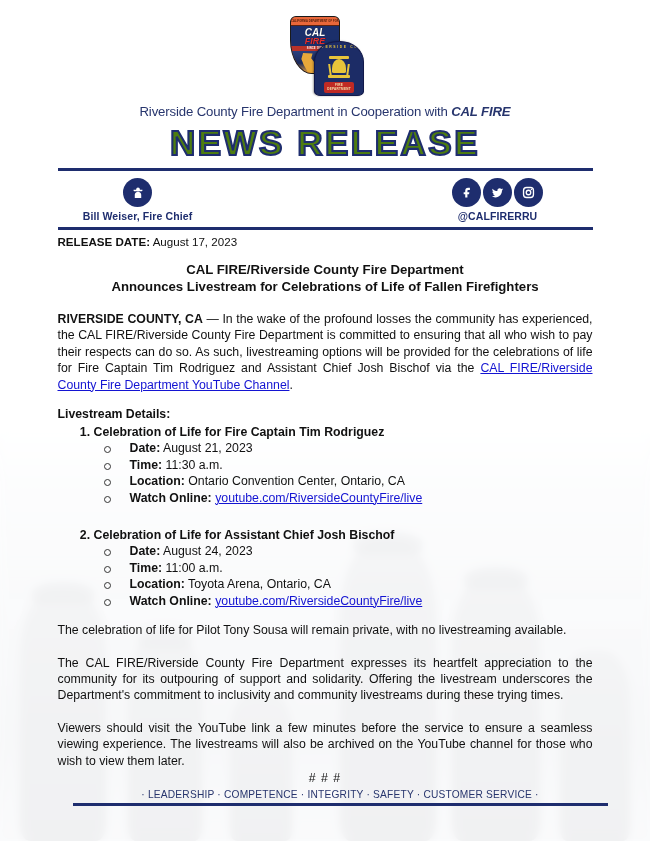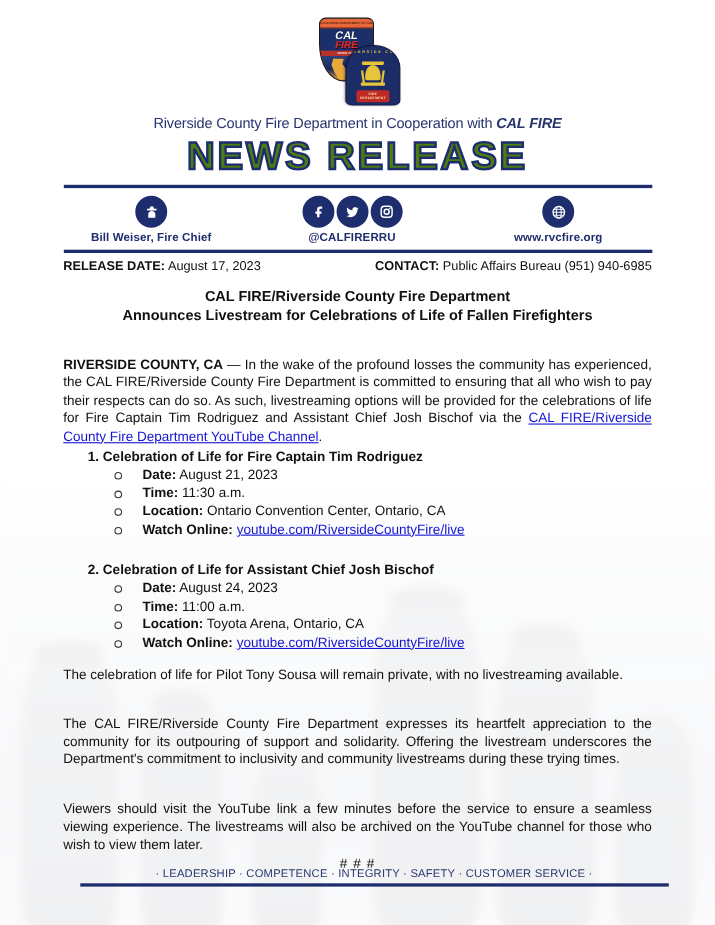--- a/index.html
+++ b/index.html
@@ -282,21 +282,21 @@
     font-size: 13.2px;
     font-weight: bold;
     line-height: 16.5px;
     margin-top: 13px;
   }
 
   .para {
     font-size: 12.3px;
     line-height: 16.4px;
     text-align: justify;
-    margin-top: 28px;
+    margin-top: 16px;
   }
   .para.tight { margin-top: 13px; }
   .para b { font-weight: bold; }
 
   a.lnk {
     color: #1414d2;
     text-decoration: underline;
   }
 
   .sec-title {
@@ -457,56 +457,40 @@
           <svg width="17" height="17" viewBox="0 0 24 24" aria-hidden="true">
             <rect x="5" y="5" width="14" height="14" rx="4.2" fill="none" stroke="#ffffff" stroke-width="1.9"></rect>
             <circle cx="12" cy="12" r="3.2" fill="none" stroke="#ffffff" stroke-width="1.9"></circle>
             <circle cx="16.1" cy="7.9" r="1.05" fill="#ffffff"></circle>
           </svg>
         </span>
       </div>
       <div class="social-label">@CALFIRERRU</div>
     </div>
 
-    <div class="social-col right">
-      <div class="icon-row">
-        <span class="circ">
-          <svg width="18" height="18" viewBox="0 0 24 24" aria-hidden="true">
-            <circle cx="12" cy="12" r="7" fill="none" stroke="#ffffff" stroke-width="1.6"></circle>
-            <ellipse cx="12" cy="12" rx="3" ry="7" fill="none" stroke="#ffffff" stroke-width="1.3"></ellipse>
-            <line x1="5" y1="12" x2="19" y2="12" stroke="#ffffff" stroke-width="1.3"></line>
-            <line x1="5.9" y1="8.4" x2="18.1" y2="8.4" stroke="#ffffff" stroke-width="1.1"></line>
-            <line x1="5.9" y1="15.6" x2="18.1" y2="15.6" stroke="#ffffff" stroke-width="1.1"></line>
-          </svg>
-        </span>
-      </div>
-      <div class="social-label">www.rvcfire.org</div>
-    </div>
   </div>
 
   <div class="hr-social"></div>
 
   <div id="body">
 
     <div class="meta-row">
       <div>
         <b>RELEASE DATE:</b><span> August 17, 2023</span>
       </div>
-      <div>
-        <b>CONTACT:</b><span> Public Affairs Bureau (951) 940-6985</span>
-      </div>
     </div>
 
     <div class="headline">
       <div>CAL FIRE/Riverside County Fire Department</div>
       <div>Announces Livestream for Celebrations of Life of Fallen Firefighters</div>
     </div>
 
     <div class="para"><b>RIVERSIDE COUNTY, CA</b><span> — In the wake of the profound losses the community has experienced, the CAL FIRE/Riverside County Fire Department is committed to ensuring that all who wish to pay their respects can do so. As such, livestreaming options will be provided for the celebrations of life for Fire Captain Tim Rodriguez and Assistant Chief Josh Bischof via the </span><a class="lnk" href="#">CAL FIRE/Riverside County Fire Department YouTube Channel</a><span>.</span></div>
 
+    <div class="sec-title">Livestream Details:</div>
 
     <ol class="ev-list">
 
       <li>
         <span>Celebration of Life for Fire Captain Tim Rodriguez</span>
         <ul class="sub-list">
           <li><b>Date:</b><span> August 21, 2023</span></li>
           <li><b>Time:</b><span> 11:30 a.m.</span></li>
           <li><b>Location:</b><span> Ontario Convention Center, Ontario, CA</span></li>
           <li><b>Watch Online:</b> <a class="lnk" href="#">youtube.com/RiversideCountyFire/live</a></li>

